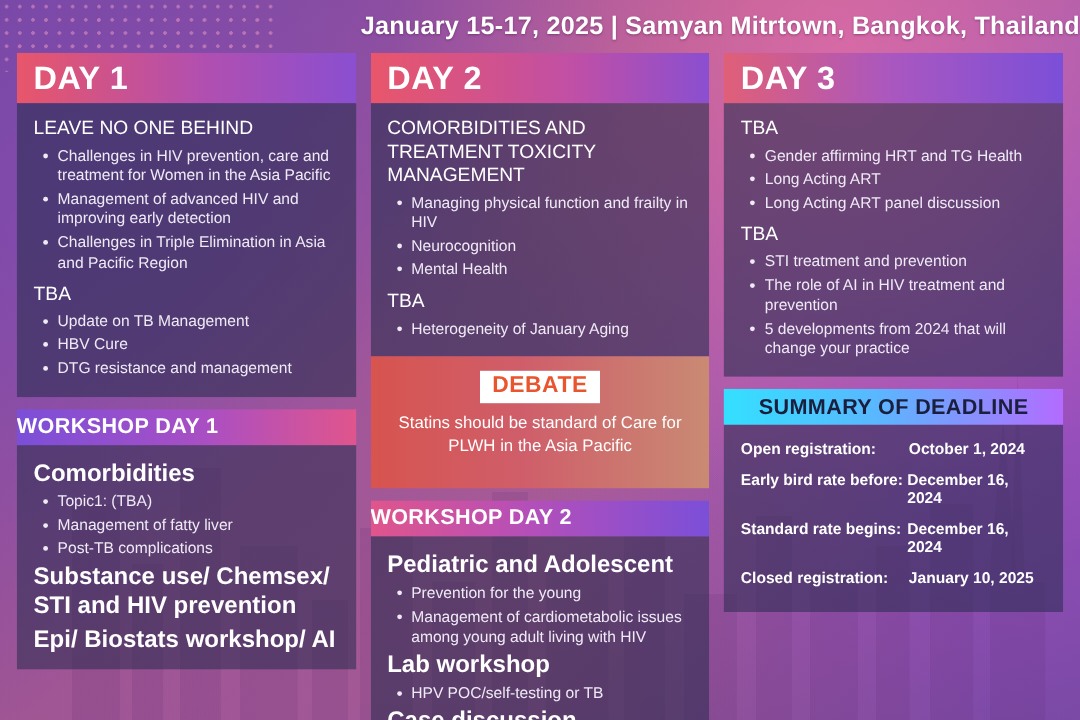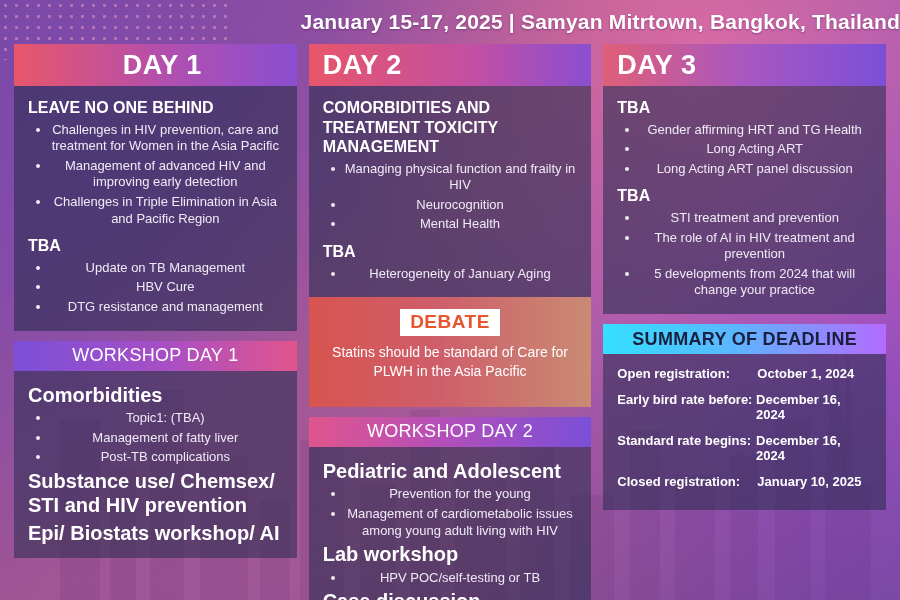--- a/index.html
+++ b/index.html
@@ -63,33 +63,33 @@
   }
   .band {
     height: 42px;
     display: flex; align-items: center;
     padding-left: 14px;
     color: #fff;
     font-size: 27px;
     font-weight: bold;
     letter-spacing: .5px;
   }
-  .band.d1 { background: linear-gradient(90deg, #e8566a 0%, #b14fb0 55%, #8a4fd0 100%); justify-content: center; }
+  .band.d1 { background: linear-gradient(90deg, #e8566a 0%, #b14fb0 55%, #8a4fd0 100%); }
   .band.d2 { background: linear-gradient(90deg, #e8566a 0%, #c04fa6 60%, #8a4fd0 100%); }
   .band.d3 { background: linear-gradient(90deg, #e05f78 0%, #a957c0 50%, #7b4fd8 100%); text-align: right; }
 
   h3.sec {
     font-size: 16px;
-    font-weight: bold;
+    font-weight: normal;
     line-height: 1.22;
     margin: 2px 0 4px 0;
     color: #fff;
   }
   h3.sec.tba { margin-top: 9px; }
-  ul { list-style: none; margin: 0 0 2px 6px; text-align: center; }
+  ul { list-style: none; margin: 0 0 2px 6px; }
   li {
     position: relative;
     font-size: 13px;
     line-height: 1.28;
     padding-left: 14px;
     margin-bottom: 3px;
     color: #efeaf6;
   }
   li:before {
     content: "";
@@ -113,22 +113,22 @@
     font-weight: bold;
     letter-spacing: .5px;
     padding: 2px 10px 3px 10px;
     margin-bottom: 7px;
   }
   .debate-text { font-size: 14px; line-height: 1.35; }
 
   
   .ws-band {
     height: 30px;
-    display: flex; align-items: center; justify-content: center;
-    color: #fff; font-size: 18px; font-weight: normal; letter-spacing: .3px;
+    display: flex; align-items: center; 
+    color: #fff; font-size: 18px; font-weight: bold; letter-spacing: .3px;
   }
   .ws1 { background: linear-gradient(90deg, #7b4fd8 0%, #a94fc4 55%, #e0558c 100%); }
   .ws2 { background: linear-gradient(90deg, #e0558c 0%, #b64fb8 45%, #7b4fd8 100%); }
   .ws-body {
     background: rgba(40,44,78,0.55);
     padding: 9px 14px 10px 14px;
     color: #fff;
   }
   .ws-body h4 {
     font-size: 20px; font-weight: bold; line-height: 1.22;

